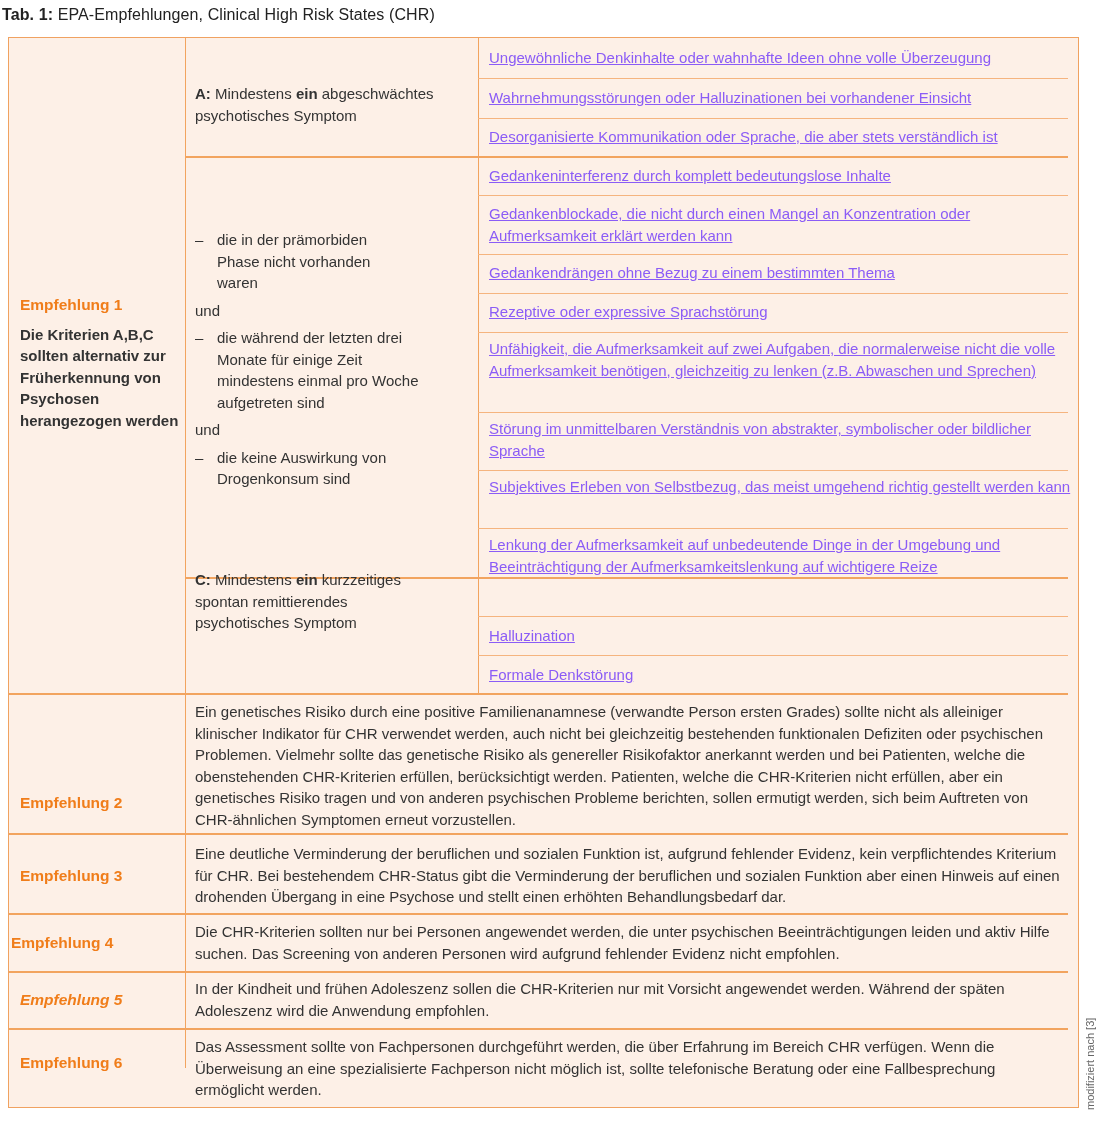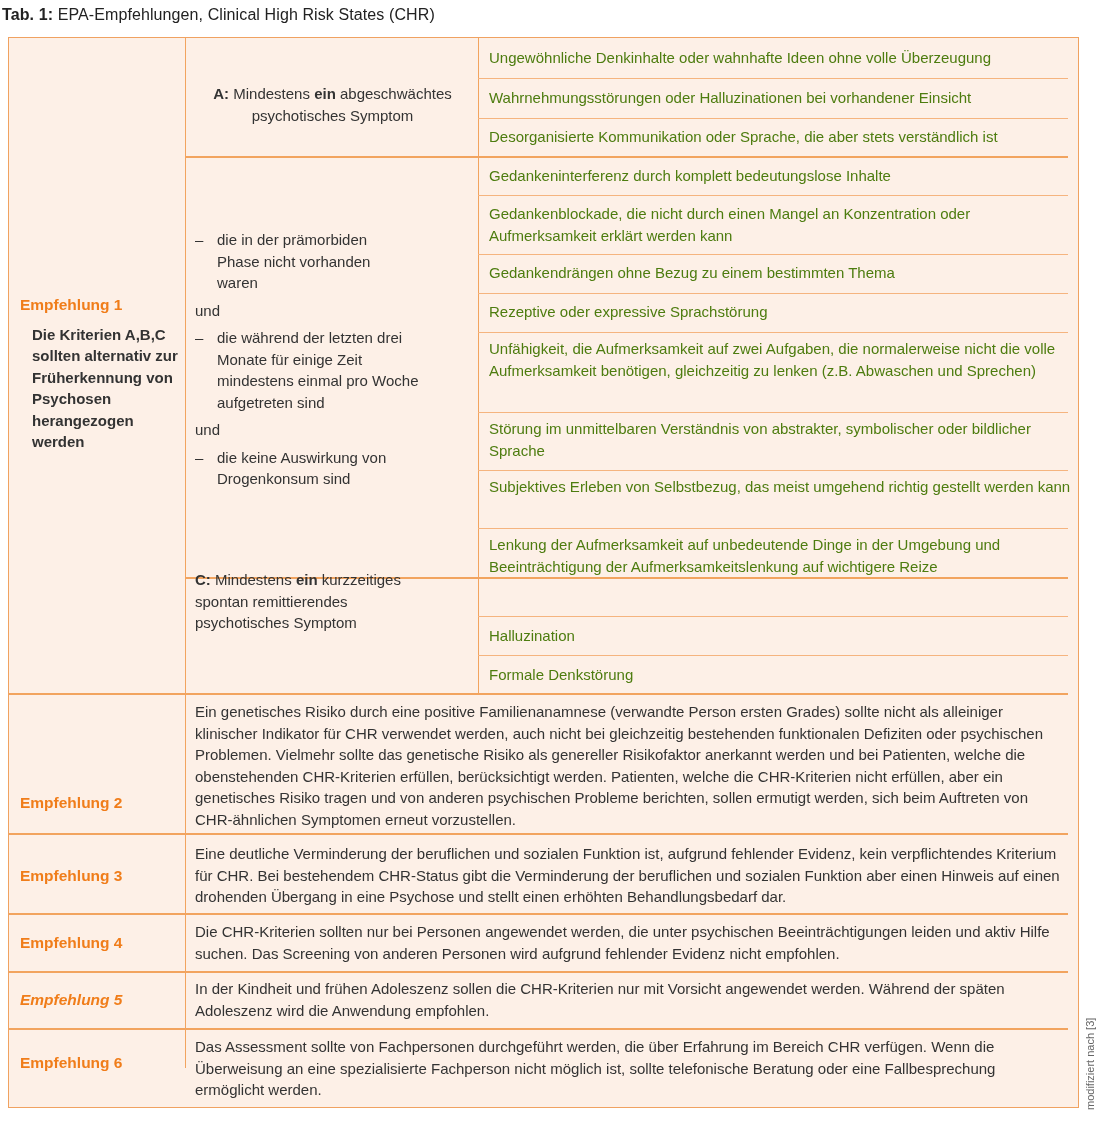--- a/index.html
+++ b/index.html
@@ -16,21 +16,21 @@
   .table {
     position: absolute; left: 8px; top: 37px; width: 1071px; height: 1071px;
     background: #fdf0e7; border: 1.5px solid #f0a261; box-sizing: border-box;
   }
   .hline { position: absolute; height: 0; border-top: 2px solid #f2a45f; }
   .thin { border-top: 1px solid #f5b47f; }
   .vline { position: absolute; width: 0; border-left: 1.5px solid #f2a45f; }
   .txt { position: absolute; font-size: 15px; line-height: 21.5px; color: #333; }
   .orange { color: #f07d1a; font-weight: bold; font-size: 15.5px; }
   .bold { font-weight: bold; color: #333; }
-  .sym { position: absolute; left: 480px; font-size: 15px; line-height: 21.5px; width: 585px; color: #4d7c0f; }
+  .sym { position: absolute; left: 480px; font-size: 15px; line-height: 21.5px; width: 585px; color: #8b5cf6; text-decoration: underline; }
   .dash { display: flex; }
   .dash .d { width: 22px; flex: none; }
   .credit {
     position: absolute; left: 1084px; top: 1110px;
     transform: rotate(-90deg); transform-origin: left top;
     font-size: 11px; color: #666; white-space: nowrap;
   }
 </style>
 </head>
 <body>
@@ -63,24 +63,24 @@
   <div class="hline thin" style="left:469px; width:590px; top:617px;"></div>
   <div class="hline" style="left:0; width:1059px; top:655px;"></div>
 
   <div class="hline" style="left:0; width:1059px; top:795px;"></div>
   <div class="hline" style="left:0; width:1059px; top:875px;"></div>
   <div class="hline" style="left:0; width:1059px; top:933px;"></div>
   <div class="hline" style="left:0; width:1059px; top:990px;"></div>
 
   <div class="txt" style="left:11px; top:256px; width:160px;">
     <div class="orange">Empfehlung 1</div>
-    <div class="bold" style="margin-top:8px;margin-left:12px;">Die Kriterien A,B,C sollten alternativ zur Früherkennung von Psychosen herangezogen werden</div>
+    <div class="bold" style="margin-top:8px;">Die Kriterien A,B,C sollten alternativ zur Früherkennung von Psychosen herangezogen werden</div>
   </div>
 
-  <div class="txt" style="left:186px; top:45px; width:275px;text-align:center;">
+  <div class="txt" style="left:186px; top:45px; width:275px;">
     <b>A:</b>
     <span>Mindestens</span>
     <b>ein</b>
     <span>abgeschwächtes psychotisches Symptom</span>
   </div>
   <div class="sym" style="top:9px;">Ungewöhnliche Denkinhalte oder wahnhafte Ideen ohne volle Überzeugung</div>
   <div class="sym" style="top:49px;">Wahrnehmungsstörungen oder Halluzinationen bei vorhandener Einsicht</div>
   <div class="sym" style="top:88px;">Desorganisierte Kommunikation oder Sprache, die aber stets verständlich ist</div>
 
   <div class="txt" style="left:186px; top:185px; width:275px;">
@@ -116,21 +116,21 @@
   </div>
   <div class="sym" style="top:587px;">Halluzination</div>
   <div class="sym" style="top:626px;">Formale Denkstörung</div>
 
   <div class="txt orange" style="left:11px; top:718px;margin-top:36px;">Empfehlung 2</div>
   <div class="txt" style="left:186px; top:663px; width:870px;">Ein genetisches Risiko durch eine positive Familienanamnese (verwandte Person ersten Grades) sollte nicht als alleiniger klinischer Indikator für CHR verwendet werden, auch nicht bei gleichzeitig bestehenden funktionalen Defiziten oder psychischen Problemen. Vielmehr sollte das genetische Risiko als genereller Risikofaktor anerkannt werden und bei Patienten, welche die obenstehenden CHR-Kriterien erfüllen, berücksichtigt werden. Patienten, welche die CHR-Kriterien nicht erfüllen, aber ein genetisches Risiko tragen und von anderen psychischen Probleme berichten, sollen ermutigt werden, sich beim Auftreten von CHR-ähnlichen Symptomen erneut vorzustellen.</div>
 
   <div class="txt orange" style="left:11px; top:827px;">Empfehlung 3</div>
   <div class="txt" style="left:186px; top:805px; width:870px;">Eine deutliche Verminderung der beruflichen und sozialen Funktion ist, aufgrund fehlender Evidenz, kein verpflichtendes Kriterium für CHR. Bei bestehendem CHR-Status gibt die Verminderung der beruflichen und sozialen Funktion aber einen Hinweis auf einen drohenden Übergang in eine Psychose und stellt einen erhöhten Behandlungsbedarf dar.</div>
 
-  <div class="txt orange" style="left:11px; top:894px;">Empfehlung 4</div>
+  <div class="txt orange" style="left:2px; top:894px;">Empfehlung 4</div>
   <div class="txt" style="left:186px; top:883px; width:870px;">Die CHR-Kriterien sollten nur bei Personen angewendet werden, die unter psychischen Beeinträchtigungen leiden und aktiv Hilfe suchen. Das Screening von anderen Personen wird aufgrund fehlender Evidenz nicht empfohlen.</div>
 
   <div class="txt orange" style="left:11px; top:951px;font-style:italic;">Empfehlung 5</div>
   <div class="txt" style="left:186px; top:940px; width:870px;">In der Kindheit und frühen Adoleszenz sollen die CHR-Kriterien nur mit Vorsicht angewendet werden. Während der späten Adoleszenz wird die Anwendung empfohlen.</div>
 
   <div class="txt orange" style="left:11px; top:1014px;">Empfehlung 6</div>
   <div class="txt" style="left:186px; top:998px; width:870px;">Das Assessment sollte von Fachpersonen durchgeführt werden, die über Erfahrung im Bereich CHR verfügen. Wenn die Überweisung an eine spezialisierte Fachperson nicht möglich ist, sollte telefonische Beratung oder eine Fallbesprechung ermöglicht werden.</div>
 </div>
 
 <div class="credit">modifiziert nach [3]</div>

